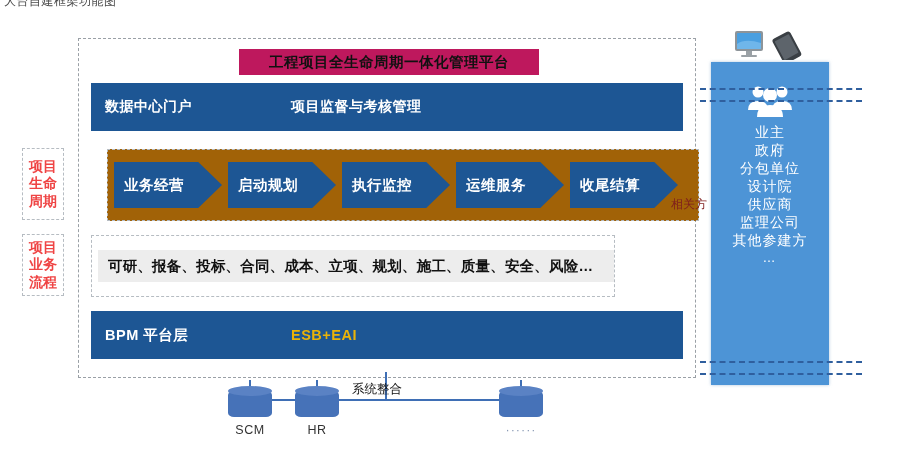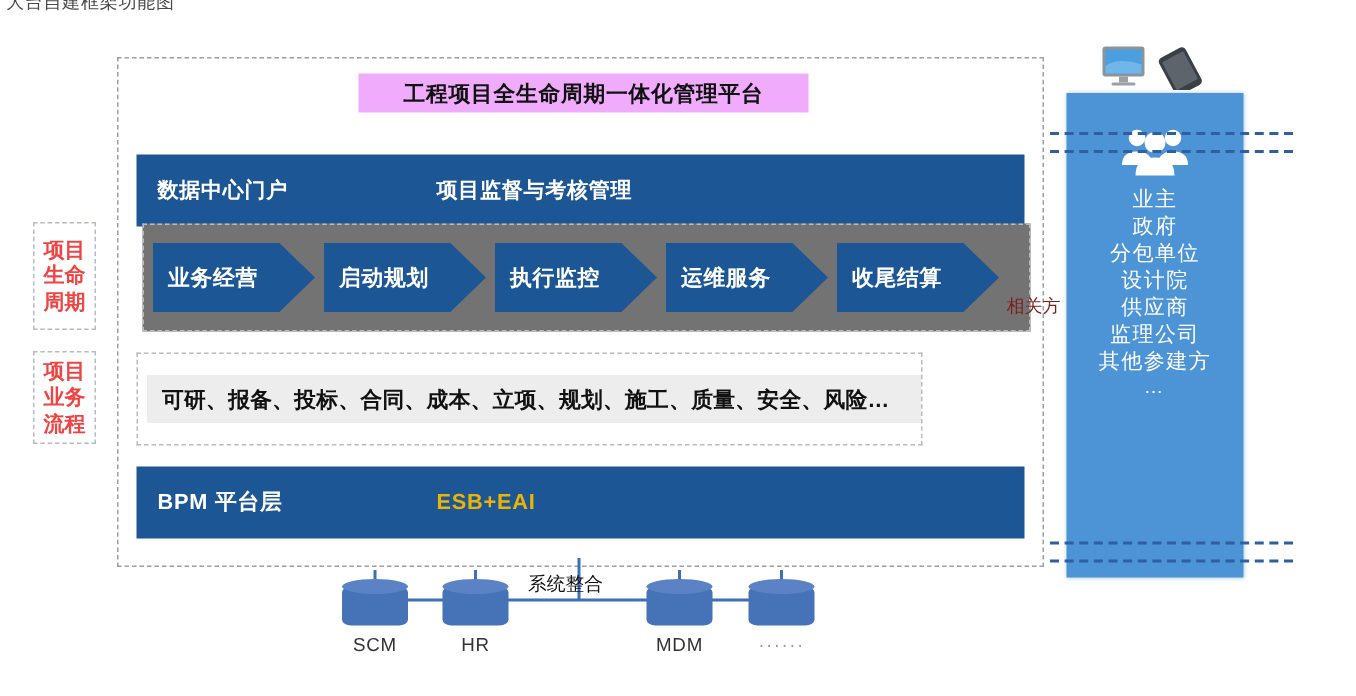--- a/index.html
+++ b/index.html
@@ -23,47 +23,47 @@
   .main-frame{
     position:absolute;left:78px;top:38px;width:618px;height:340px;
     border:1px dashed #9aa0a6;
     background:#ffffff;
     box-sizing:border-box;
   }
 
   
   .platform-title{
     position:absolute;left:160px;top:10px;width:300px;height:26px;
-    background:#f0abfc;
+    background:#be185d;
     display:flex;align-items:center;justify-content:center;
     font-size:14.5px;font-weight:bold;color:#111;
     letter-spacing:.5px;
   }
 
   
   .portal-band{
-    position:absolute;left:12px;top:64px;width:592px;height:48px;
+    position:absolute;left:12px;top:44px;width:592px;height:48px;
     background:linear-gradient(180deg,#20609f 0%,#1d5694 55%,#1b5severe 100%);
     background-color:#1d5694;
   }
   .portal-band .pb-left{
     position:absolute;left:14px;top:50%;transform:translateY(-50%);
     color:#fff;font-size:14px;font-weight:bold;letter-spacing:.5px;
   }
   .portal-band .pb-right{
     position:absolute;left:200px;top:50%;transform:translateY(-50%);
     color:#fff;font-size:14px;font-weight:bold;letter-spacing:.5px;
   }
 
   
   .life-row{
-    position:absolute;left:16px;top:110px;width:592px;height:72px;
+    position:absolute;left:28px;top:110px;width:592px;height:72px;
     border:1px dashed #b6bcc2;
     box-sizing:border-box;
-    background:#737373;
+    background:#a16207;
   }
   .arrows{
     position:absolute;left:6px;top:50%;transform:translateY(-50%);
     display:flex;gap:6px;align-items:center;
   }
   .chev{
     position:relative;height:46px;width:108px;
     background:#1d5694;
     color:#fff;font-size:14.5px;font-weight:bold;letter-spacing:.5px;
     display:flex;align-items:center;
@@ -287,25 +287,20 @@
     <div class="cyl-item" style="left:222px;">
       <div class="cyl-stem"></div>
       <div class="cyl"></div>
       <div class="cyl-label">SCM</div>
     </div>
     <div class="cyl-item" style="left:289px;">
       <div class="cyl-stem"></div>
       <div class="cyl"></div>
       <div class="cyl-label">HR</div>
     </div>
-    <div class="cyl-item" style="left:425px;">
-      <div class="cyl-stem"></div>
-      <div class="cyl"></div>
-      <div class="cyl-label">MDM</div>
-    </div>
     <div class="cyl-item" style="left:493px;">
       <div class="cyl-stem"></div>
       <div class="cyl"></div>
       <div class="cyl-label dots">······</div>
     </div>
   </div>
 
 </div>
 
 </body></html>

